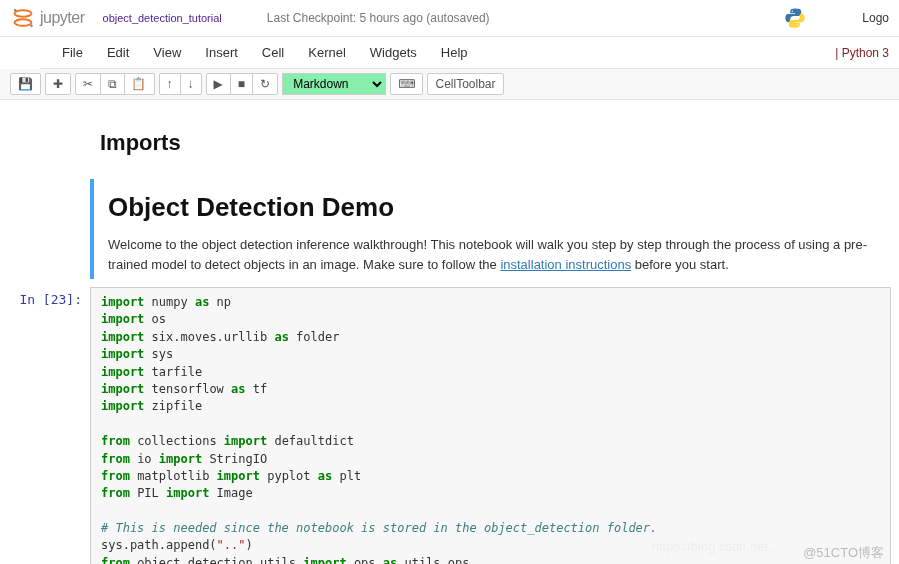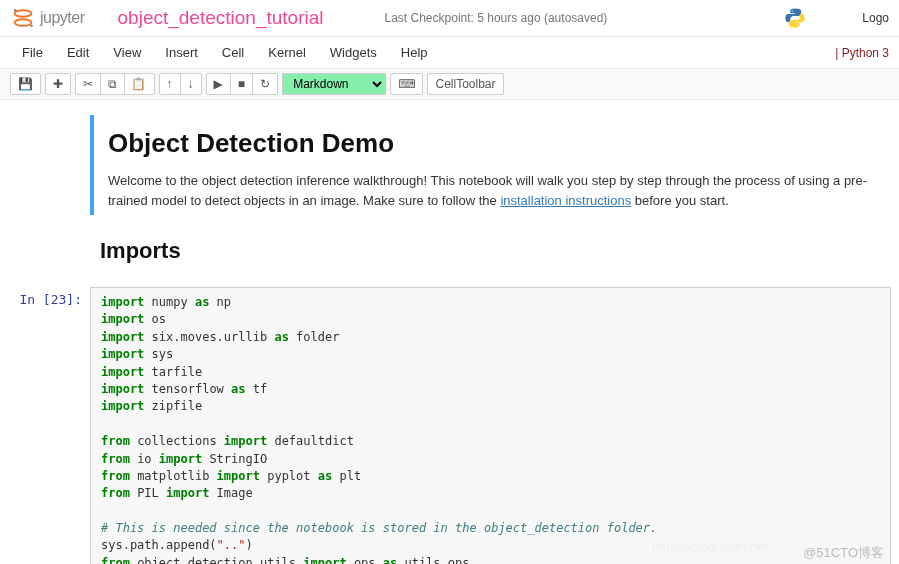--- a/index.html
+++ b/index.html
@@ -1,26 +1,26 @@
 <!DOCTYPE html>
 <html><head>
 <meta charset="utf-8">
 <style>
 * { box-sizing: border-box; margin: 0; padding: 0; }
 body { font-family: "Helvetica Neue", Helvetica, Arial, sans-serif; font-size: 13px; color: #333; background: #fff; }
 .header { display: flex; align-items: center; padding: 5px 10px; border-bottom: 1px solid #e7e7e7; }
-.logo { display: flex; align-items: center; margin-right: 33px; }
+.logo { display: flex; align-items: center; margin-right: 18px; }
 .logo-icon { width: 26px; height: 26px; margin-right: 4px; }
 .logo-text { font-size: 16px; color: #888; font-weight: normal; letter-spacing: -0.5px; }
-.notebook-name { font-size: 19px; color: #ec4899; margin-right: 20px; }
+.notebook-name { font-size: 11px; color: #4c1d95; margin-right: 4px; }
 .checkpoint { font-size: 12px; color: #777; padding-left: 41px; }
 .header-right { margin-left: auto; display: flex; align-items: center; gap: 48px; }
 .python-icon { width: 22px; height: 22px; margin-right: 8px; }
 .logout { font-size: 12px; color: #333; }
-.menubar { display: flex; align-items: center; padding: 4px 10px; border-bottom: 1px solid #e7e7e7; }
+.menubar { display: flex; align-items: center; padding: 4px 10px; border-bottom: 1px solid #e7e7e7; margin-left: 40px; }
 .menu-item { padding: 4px 12px; font-size: 13px; color: #333; cursor: pointer; }
 .kernel-indicator { margin-left: auto; font-size: 12px; color: #7f1d1d; }
 .toolbar { display: flex; align-items: center; padding: 4px 10px; border-bottom: 1px solid #e7e7e7; gap: 4px; background: #f8f8f8; }
 .tb-btn { border: 1px solid #ccc; background: #fff; padding: 3px 7px; font-size: 12px; cursor: pointer; border-radius: 2px; min-width: 22px; text-align: center; color: #555; }
 .tb-group { display: flex; gap: 0; }
 .tb-group .tb-btn { border-radius: 0; margin-left: -1px; }
 .tb-group .tb-btn:first-child { border-radius: 2px 0 0 2px; margin-left: 0; }
 .tb-group .tb-btn:last-child { border-radius: 0 2px 2px 0; }
 .cell-type-select { border: 1px solid #ccc; padding: 2px 20px 2px 6px; font-size: 12px; background: #86efac; min-width: 85px; }
 .notebook-container { padding: 15px 0 30px 0; }
@@ -94,32 +94,32 @@
     <span class="tb-btn">■</span>
     <span class="tb-btn">↻</span>
   </div>
   <select class="cell-type-select"><option>Markdown</option></select>
   <span class="tb-btn">⌨</span>
   <span class="tb-btn">CellToolbar</span>
 </div>
 
 <div class="notebook-container">
 
+  <div class="cell md-cell">
+    <div class="prompt"></div>
+    <div class="cell-content">
+      <h2>Imports</h2>
+    </div>
+  </div>
+
   <div class="cell md-cell active">
     <div class="prompt"></div>
     <div class="cell-content">
       <h1>Object Detection Demo</h1>
       <p><span>Welcome to the object detection inference walkthrough! This notebook will walk you step by step through the process of using a pre-trained model to detect objects in an image. Make sure to follow the </span><a>installation instructions</a><span> before you start.</span></p>
-    </div>
-  </div>
-
-  <div class="cell md-cell">
-    <div class="prompt"></div>
-    <div class="cell-content">
-      <h2>Imports</h2>
     </div>
   </div>
 
   <div class="cell code-cell">
     <div class="prompt">In  [23]:</div>
     <div class="cell-content"><span class="kw">import</span><span> numpy </span><span class="kw">as</span><span> np</span>
 <span class="kw">import</span><span> os</span>
 <span class="kw">import</span><span> six.moves.urllib </span><span class="kw">as</span><span> folder</span>
 <span class="kw">import</span><span> sys</span>
 <span class="kw">import</span><span> tarfile</span>

